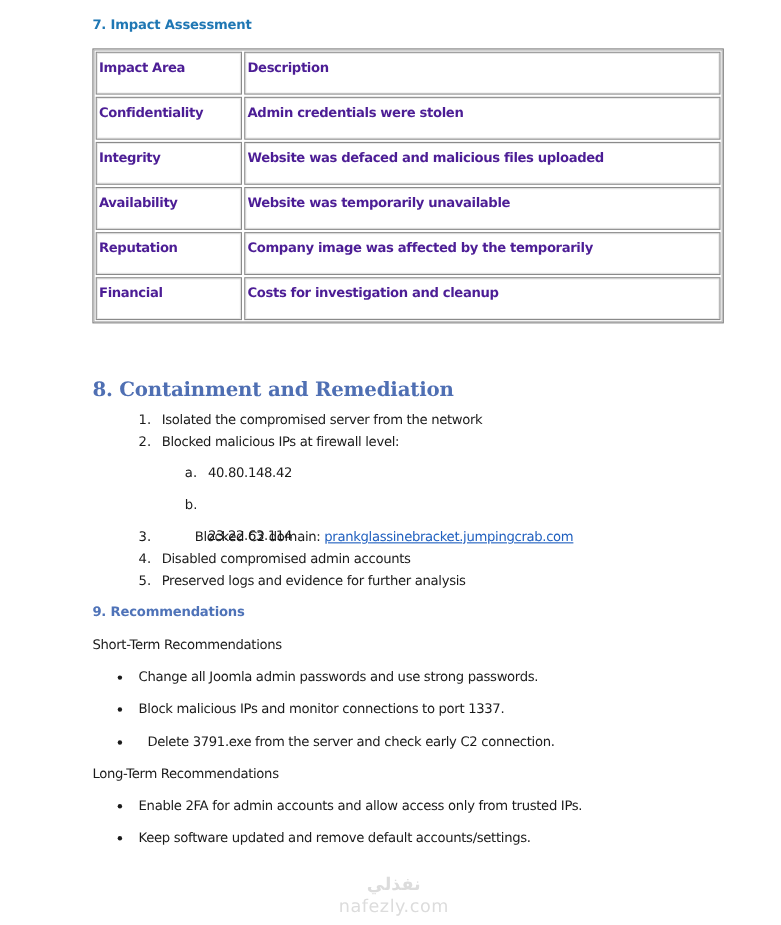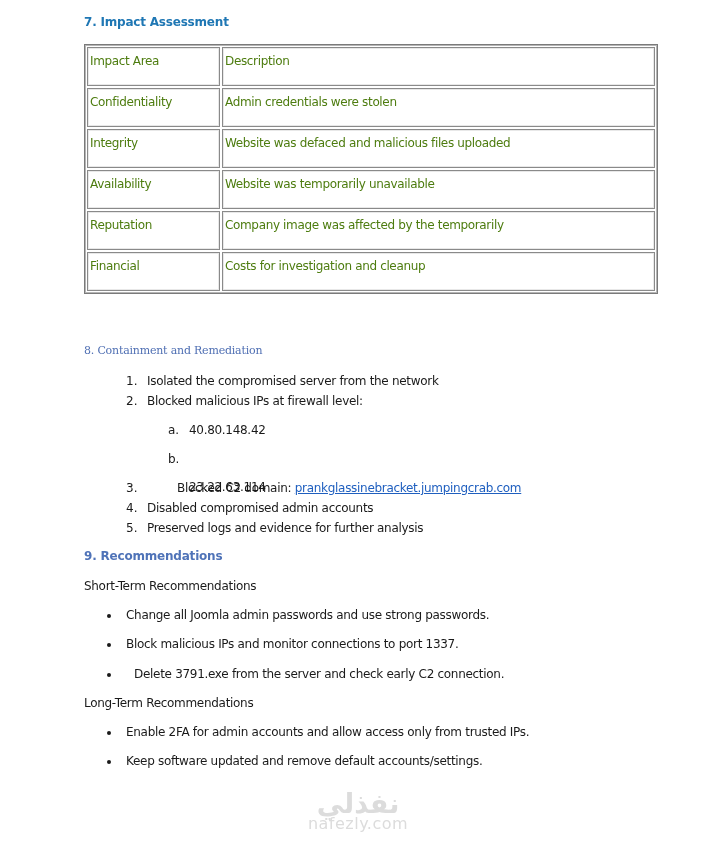--- a/index.html
+++ b/index.html
@@ -25,22 +25,22 @@
     .h-sans {
       position: absolute;
       font-family: "DejaVu Sans", sans-serif;
       font-weight: bold;
       font-size: 12px;
       letter-spacing: -0.2px;
     }
     .h-serif {
       position: absolute;
       font-family: "DejaVu Serif", "Liberation Serif", serif;
-      font-weight: normal;
-      font-size: 11px;
+      font-weight: bold;
+      font-size: 18px;
       letter-spacing: -0.2px;
     }
     .h7 { left: 84px; top: 15px; color: #1f77b4; }
     .h8 { left: 84px; top: 344px; color: #4f6fb3; }
     .h9 { left: 84px; top: 549px; color: #4f73b8; }
 
     table.impact {
       position: absolute;
       left: 84px;
       top: 44px;
@@ -51,24 +51,24 @@
       outline: 1px solid #b5b5b5;
       outline-offset: -2px;
     }
     table.impact td {
       border: 1px solid #8a8a8a;
       box-shadow: inset 0 0 0 1px #e8e8e8;
       vertical-align: top;
       padding: 6px 2px 0 2px;
       height: 31px;
       font-family: "DejaVu Sans", sans-serif;
-      font-weight: normal;
+      font-weight: bold;
       font-size: 12px;
       letter-spacing: -0.35px;
-      color: #4d7c0f;
+      color: #4c1d95;
     }
     table.impact td.c1 { width: 127px; }
 
     .body-text {
       position: absolute;
       font-family: "DejaVu Sans", sans-serif;
       font-size: 12px;
       letter-spacing: -0.3px;
       color: #1a1a1a;
       white-space: nowrap;
@@ -93,21 +93,21 @@
     .watermark {
       position: absolute;
       left: 306px;
       top: 790px;
       width: 104px;
       text-align: center;
       color: #dcdcdc;
       font-family: "DejaVu Sans", sans-serif;
     }
     .watermark .ar {
-      font-size: 27px;
+      font-size: 16px;
       font-weight: bold;
       line-height: 28px;
       letter-spacing: 1px;
     }
     .watermark .en {
       font-size: 16px;
       line-height: 12px;
       letter-spacing: 0.5px;
     }
   </style>

